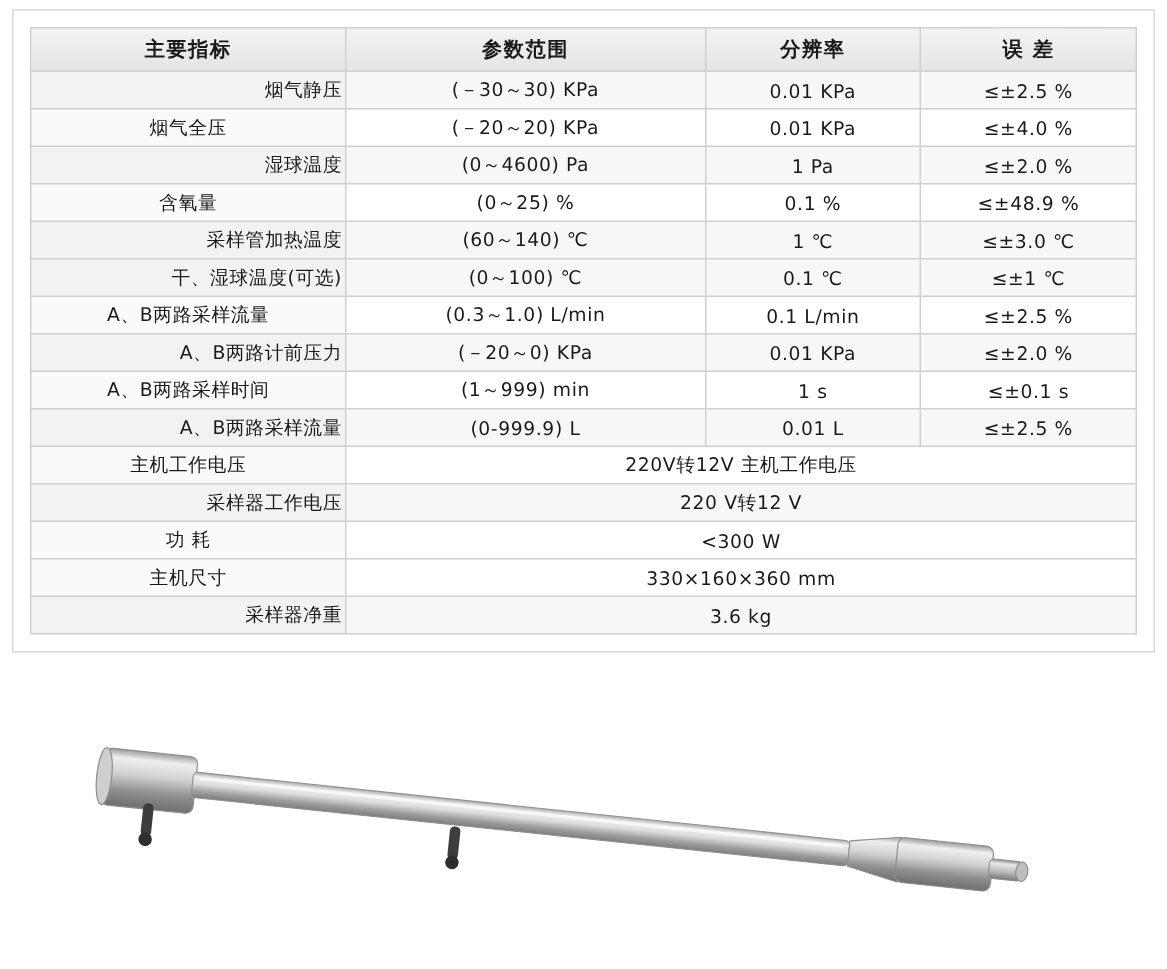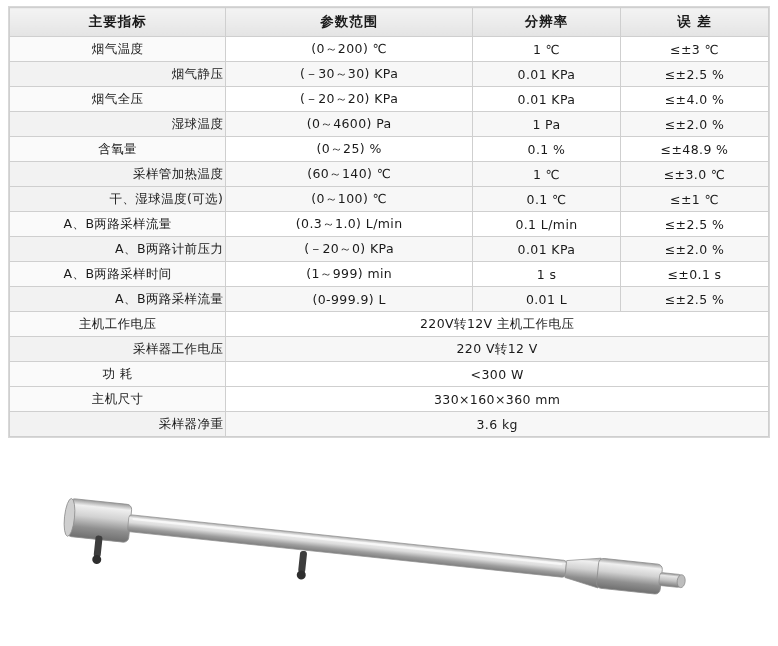--- a/index.html
+++ b/index.html
@@ -15,21 +15,21 @@
     overflow: hidden;
   }
 
   #spec-wrap {
     position: absolute;
     left: 8px;
     top: 6px;
     width: 762px;
     background: #ffffff;
     border: 1px solid #d8d8d8;
-    padding: 0;
+    padding: 11px;
     box-sizing: border-box;
   }
 
   table.spec {
     width: 100%;
     border-collapse: collapse;
     table-layout: fixed;
   }
 
   table.spec th, table.spec td {
@@ -93,26 +93,20 @@
     </colgroup>
     <thead>
       <tr>
         <th>主要指标</th>
         <th>参数范围</th>
         <th>分辨率</th>
         <th>误  差</th>
       </tr>
     </thead>
     <tbody id="tbody">
-        <tr>
-          <td>烟气温度</td>
-          <td>(0～200)  ℃</td>
-          <td>1 ℃</td>
-          <td>≤±3 ℃</td>
-        </tr>
         <tr class="alt">
           <td>烟气静压</td>
           <td>(－30～30) KPa</td>
           <td>0.01 KPa</td>
           <td>≤±2.5 %</td>
         </tr>
         <tr>
           <td>烟气全压</td>
           <td>(－20～20) KPa</td>
           <td>0.01 KPa</td>

